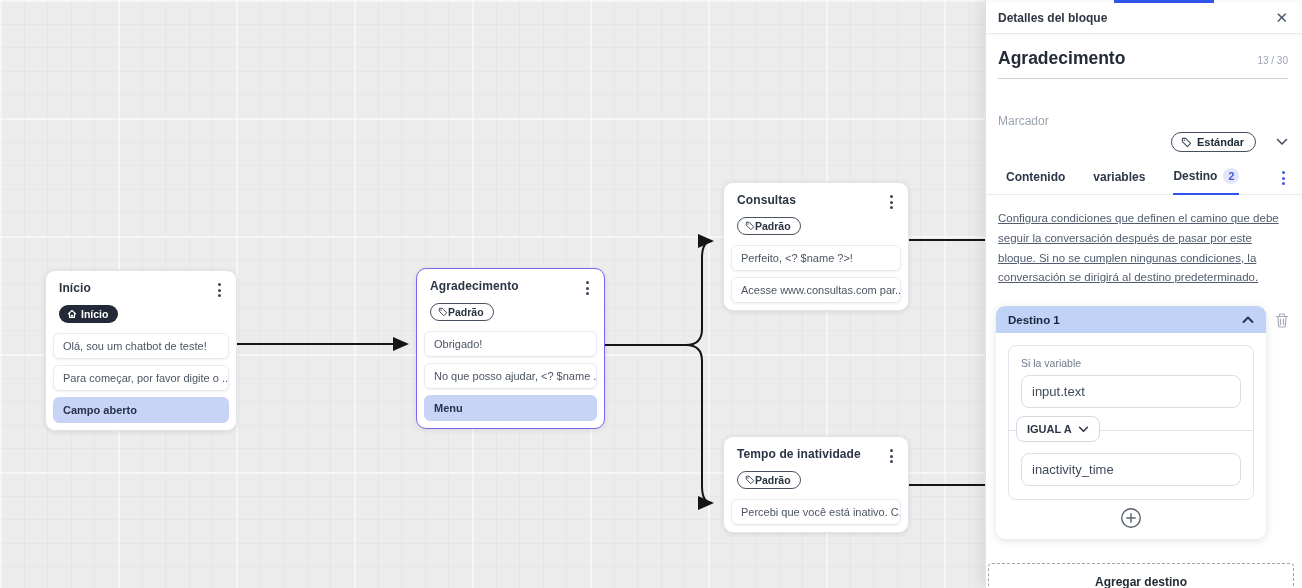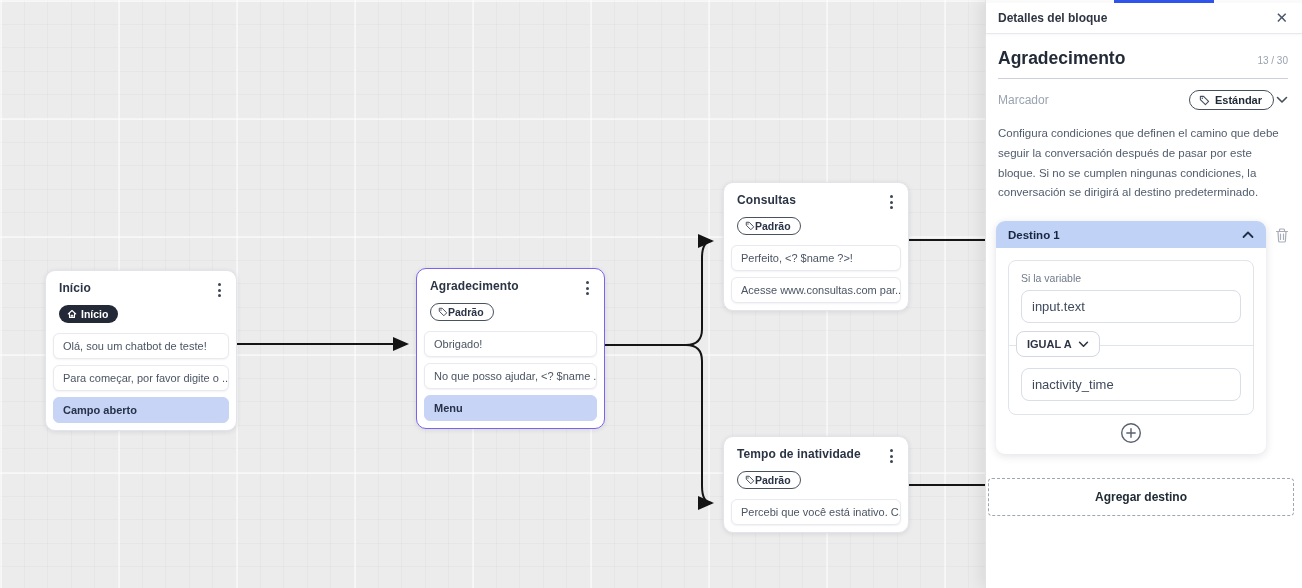--- a/index.html
+++ b/index.html
@@ -67,38 +67,38 @@
   .p-header-title { font-size:12px; font-weight:600; color:#2f3542; }
   .p-close { font-size:15px; color:#4a5568; cursor:pointer; line-height:1; }
   .p-titlebox {
     margin:14px 14px 0 12px; padding-bottom:9px; border-bottom:1px solid #ccd1d9;
     display:flex; justify-content:space-between; align-items:baseline;
   }
   .p-block-name { font-size:17.5px; font-weight:600; color:#232b38; }
   .p-counter { font-size:10px; color:#9aa3b0; }
   .p-marcador { margin:11px 14px 0 12px; display:flex; justify-content:space-between; align-items:center; }
   .p-marcador-label { font-size:12px; color:#9aa3b0; }
-  .p-marker-right { display:flex; align-items:center; gap:2px; }
+  .p-marker-right { display:flex; align-items:center; gap:20px;margin-top:42px; }
   .pill-estandar {
     display:inline-flex; align-items:center; gap:5px; cursor:pointer;
     background:#fff; border:1px solid #454f5e; border-radius:999px; padding:3px 11px 3px 9px;
     font-size:11px; font-weight:700; color:#222b38;
   }
   .p-tabs {
     position:relative; margin-top:10px; padding:0 0 0 20px; display:flex; gap:28px;
     border-bottom:1px solid #e8eaee;
   }
   .tab { padding:6px 0 9px; font-size:12px; font-weight:700; color:#2d3748; cursor:pointer; display:flex; align-items:center; gap:6px; }
   .tab.active { border-bottom:2.5px solid #2f54eb; margin-bottom:-1px; }
   .tab-badge {
     width:16px; height:16px; border-radius:50%; background:#e2e6fb; color:#4156dd;
     font-size:10.5px; font-weight:700; display:inline-flex; align-items:center; justify-content:center;
   }
   .p-tabs .kebab { position:absolute; right:14px; top:7px; }
-  .p-desc { margin:14px 22px 0 12px; font-size:11.5px; color:#515c6c; line-height:1.72; }
+  .p-desc { margin:14px 22px 0 12px; font-size:11.5px; color:#515c6c; line-height:1.72;text-decoration:underline; }
 
   .p-destino-wrap { position:relative; margin:18px 10px 0 10px; }
   .p-card { width:270px; border-radius:9px; box-shadow:0 2px 8px rgba(30,30,60,.13); background:#fff; }
   .p-card-head {
     height:27px; background:#c0d2f6; border-radius:9px 9px 0 0;
     display:flex; align-items:center; justify-content:space-between; padding:1px 12px; cursor:pointer;
   }
   .p-card-head-title { font-size:11.5px; font-weight:700; color:#17253f; }
   .p-card-body { padding:12px 12px 0 12px; }
   .p-cond-box { position:relative; border:1px solid #e0e4eb; border-radius:8px; padding:11px 12px 13px; background:#fff; }
@@ -284,20 +284,37 @@
           <span>Estándar</span>
         </span>
         <span class="icon">
           <svg width="12" height="8" viewBox="0 0 12 8">
               <path d="M1.5 1.5 L6 6 L10.5 1.5" fill="none" stroke="#454f5e" stroke-width="1.6" stroke-linecap="round" stroke-linejoin="round"></path>
             </svg>
         </span>
       </span>
     </div>
 
+    <div class="p-tabs">
+      <div class="tab">
+        <span>Contenido</span>
+      </div>
+      <div class="tab">
+        <span>variables</span>
+      </div>
+      <div class="tab active">
+        <span>Destino</span>
+        <span class="tab-badge">2</span>
+      </div>
+      <span class="kebab blue">
+          <i></i>
+          <i></i>
+          <i></i>
+        </span>
+    </div>
 
     <p class="p-desc">Configura condiciones que definen el camino que debe seguir la conversación después de pasar por este bloque. Si no se cumplen ningunas condiciones, la conversación se dirigirá al destino predeterminado.</p>
 
     <div class="p-destino-wrap">
       <div class="p-card">
         <div class="p-card-head">
           <span class="p-card-head-title">Destino 1</span>
           <span class="icon">
             <svg width="12" height="8" viewBox="0 0 12 8">
                 <path d="M1.5 6 L6 1.5 L10.5 6" fill="none" stroke="#22304a" stroke-width="1.8" stroke-linecap="round" stroke-linejoin="round"></path>

